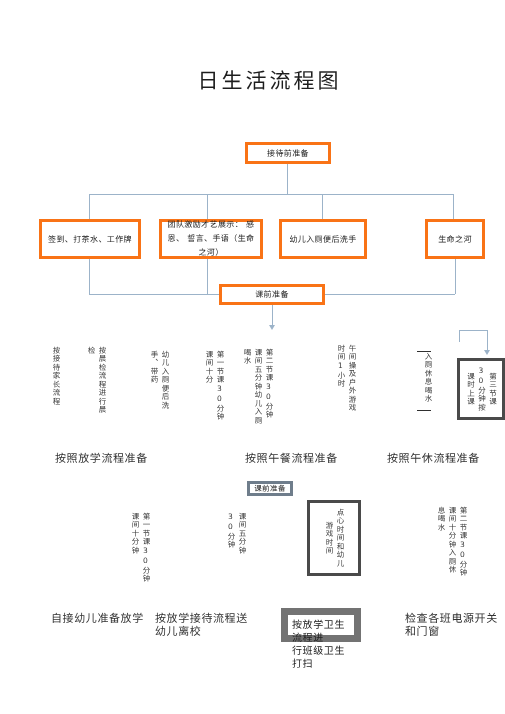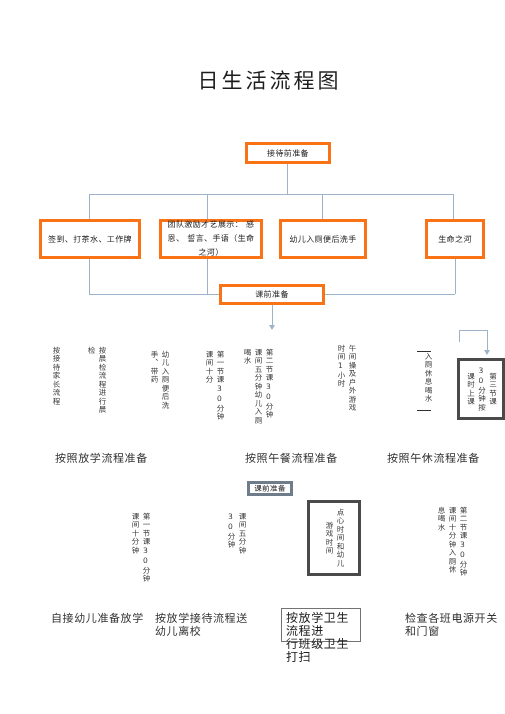--- a/index.html
+++ b/index.html
@@ -71,22 +71,22 @@
     position:absolute;
     font-size:11px;
     line-height:13px;
     letter-spacing:0.6px;
     color:#333;
     white-space:pre-line;
   }
   .capbox{
     position:absolute;
     box-sizing:border-box;
-    border:1px solid #737373;
-    font-size:12px;
+    border:7px solid #737373;
+    font-size:10px;
     line-height:13px;
     letter-spacing:0.6px;
     color:#222;
     padding:3px 4px;
     white-space:pre-line;
     background:#fff;
   }
 
   
   .rule{position:absolute;background:#2f2f2f;height:1px;}

